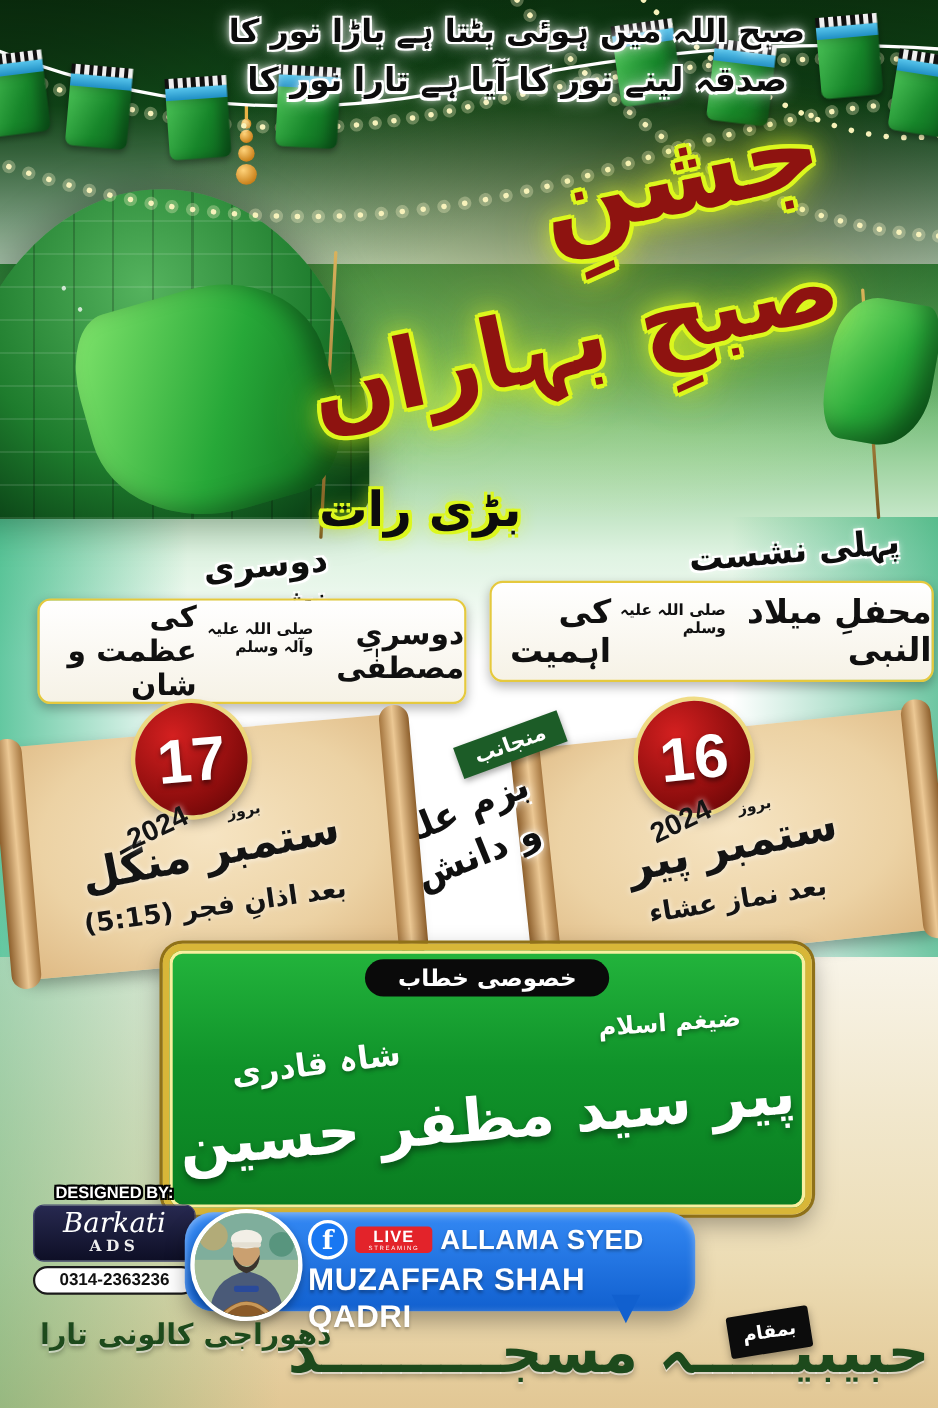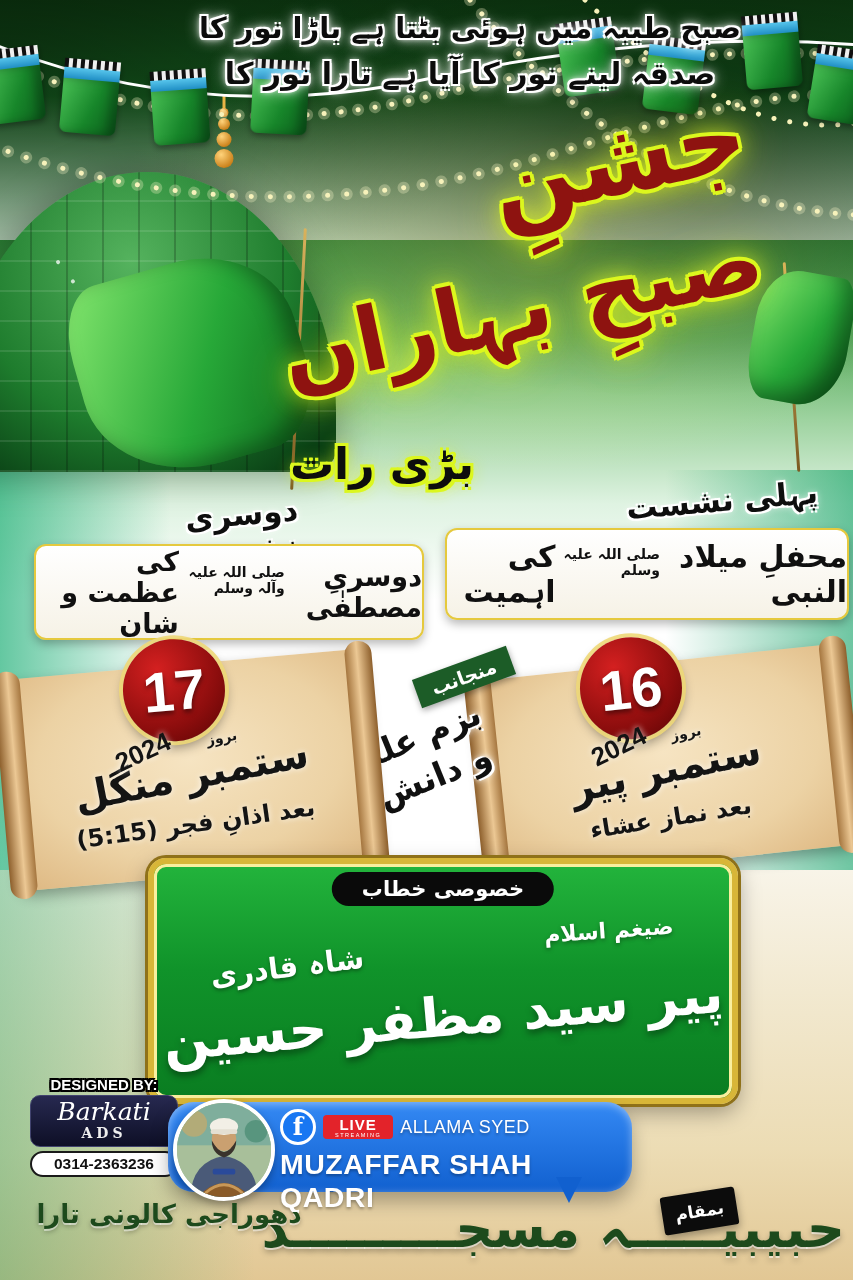--- a/index.html
+++ b/index.html
@@ -156,21 +156,21 @@
   .avatar{position:absolute;left:5px;top:-3px;width:94px;height:94px;border-radius:50%;border:4px solid #fff;
     overflow:hidden;background:#9db88f;box-shadow:0 4px 8px rgba(0,0,0,.3);}
   .lv-content{position:absolute;left:112px;top:7px;right:10px;color:#fff;font-family:"Liberation Sans",sans-serif;}
   .lv-row1{display:flex;align-items:center;gap:7px;justify-content:flex-start;}
   .fb{width:30px;height:30px;border-radius:50%;background:#1877f2;border:3px solid #fff;color:#fff;
     display:flex;align-items:center;justify-content:center;font-family:"DejaVu Serif",serif;
     font-size:24px;font-weight:bold;line-height:1;}
   .livebadge{background:#e3232a;border-radius:4px;padding:2px 12px 1px;text-align:center;line-height:1;}
   .livebadge .lw{font-size:15px;font-weight:bold;letter-spacing:1px;}
   .livebadge .st{font-size:5.5px;letter-spacing:1.5px;margin-top:1px;}
-  .lv-line1{font-size:18px;font-weight:normal;text-shadow:0 2px 3px rgba(0,0,0,.3);letter-spacing:.5px;}
+  .lv-line1{font-size:25px;font-weight:bold;text-shadow:0 2px 3px rgba(0,0,0,.3);letter-spacing:.5px;}
   .lv-line2{font-size:28.5px;font-weight:bold;margin-top:3px;text-align:left;text-shadow:0 2px 3px rgba(0,0,0,.3);letter-spacing:.5px;}
 
   
   .venue{position:absolute;left:0;top:1192px;width:853px;height:88px;}
   .vbadge{position:absolute;left:662px;top:0px;transform:rotate(-9deg);background:#0c0c0c;color:#fff;
     font-size:17px;font-weight:bold;padding:9px 13px;direction:rtl;border-radius:3px;box-shadow:0 4px 8px rgba(0,0,0,.35);}
   .masjid{position:absolute;right:8px;top:6px;direction:rtl;color:#1d4a1c;font-size:53px;font-weight:bold;white-space:nowrap;
     text-shadow:0 2px 0 rgba(255,255,255,.55),0 4px 6px rgba(0,0,0,.3);}
   .location{position:absolute;left:34px;top:6px;width:270px;direction:rtl;text-align:center;color:#1d4a1c;
     font-size:26px;font-weight:bold;line-height:1.25;text-shadow:0 2px 0 rgba(255,255,255,.5),0 3px 5px rgba(0,0,0,.3);}
@@ -250,21 +250,21 @@
         <div class="cloth"></div>
       </div>
   </div>
 
   <div class="pole p-left"></div>
   <div class="gflag left"></div>
   <div class="pole p-right"></div>
   <div class="gflag right"></div>
 
   <div class="poetry">
-    <div class="l1">صبح طیبہ میں ہوئی بٹتا ہے باڑا نور کا</div>
+    <div class="l1">صبح اللہ میں ہوئی بٹتا ہے باڑا نور کا</div>
     <div class="l2">صدقہ لینے نور کا آیا ہے تارا نور کا</div>
   </div>
 
   <div class="title">
     <div class="w1">جشنِ</div>
     <div class="w2">صبحِ بہاراں</div>
   </div>
   <div class="big-night">بڑی رات</div>
 
   <div class="session-label sl-first">پہلی نشست</div>

